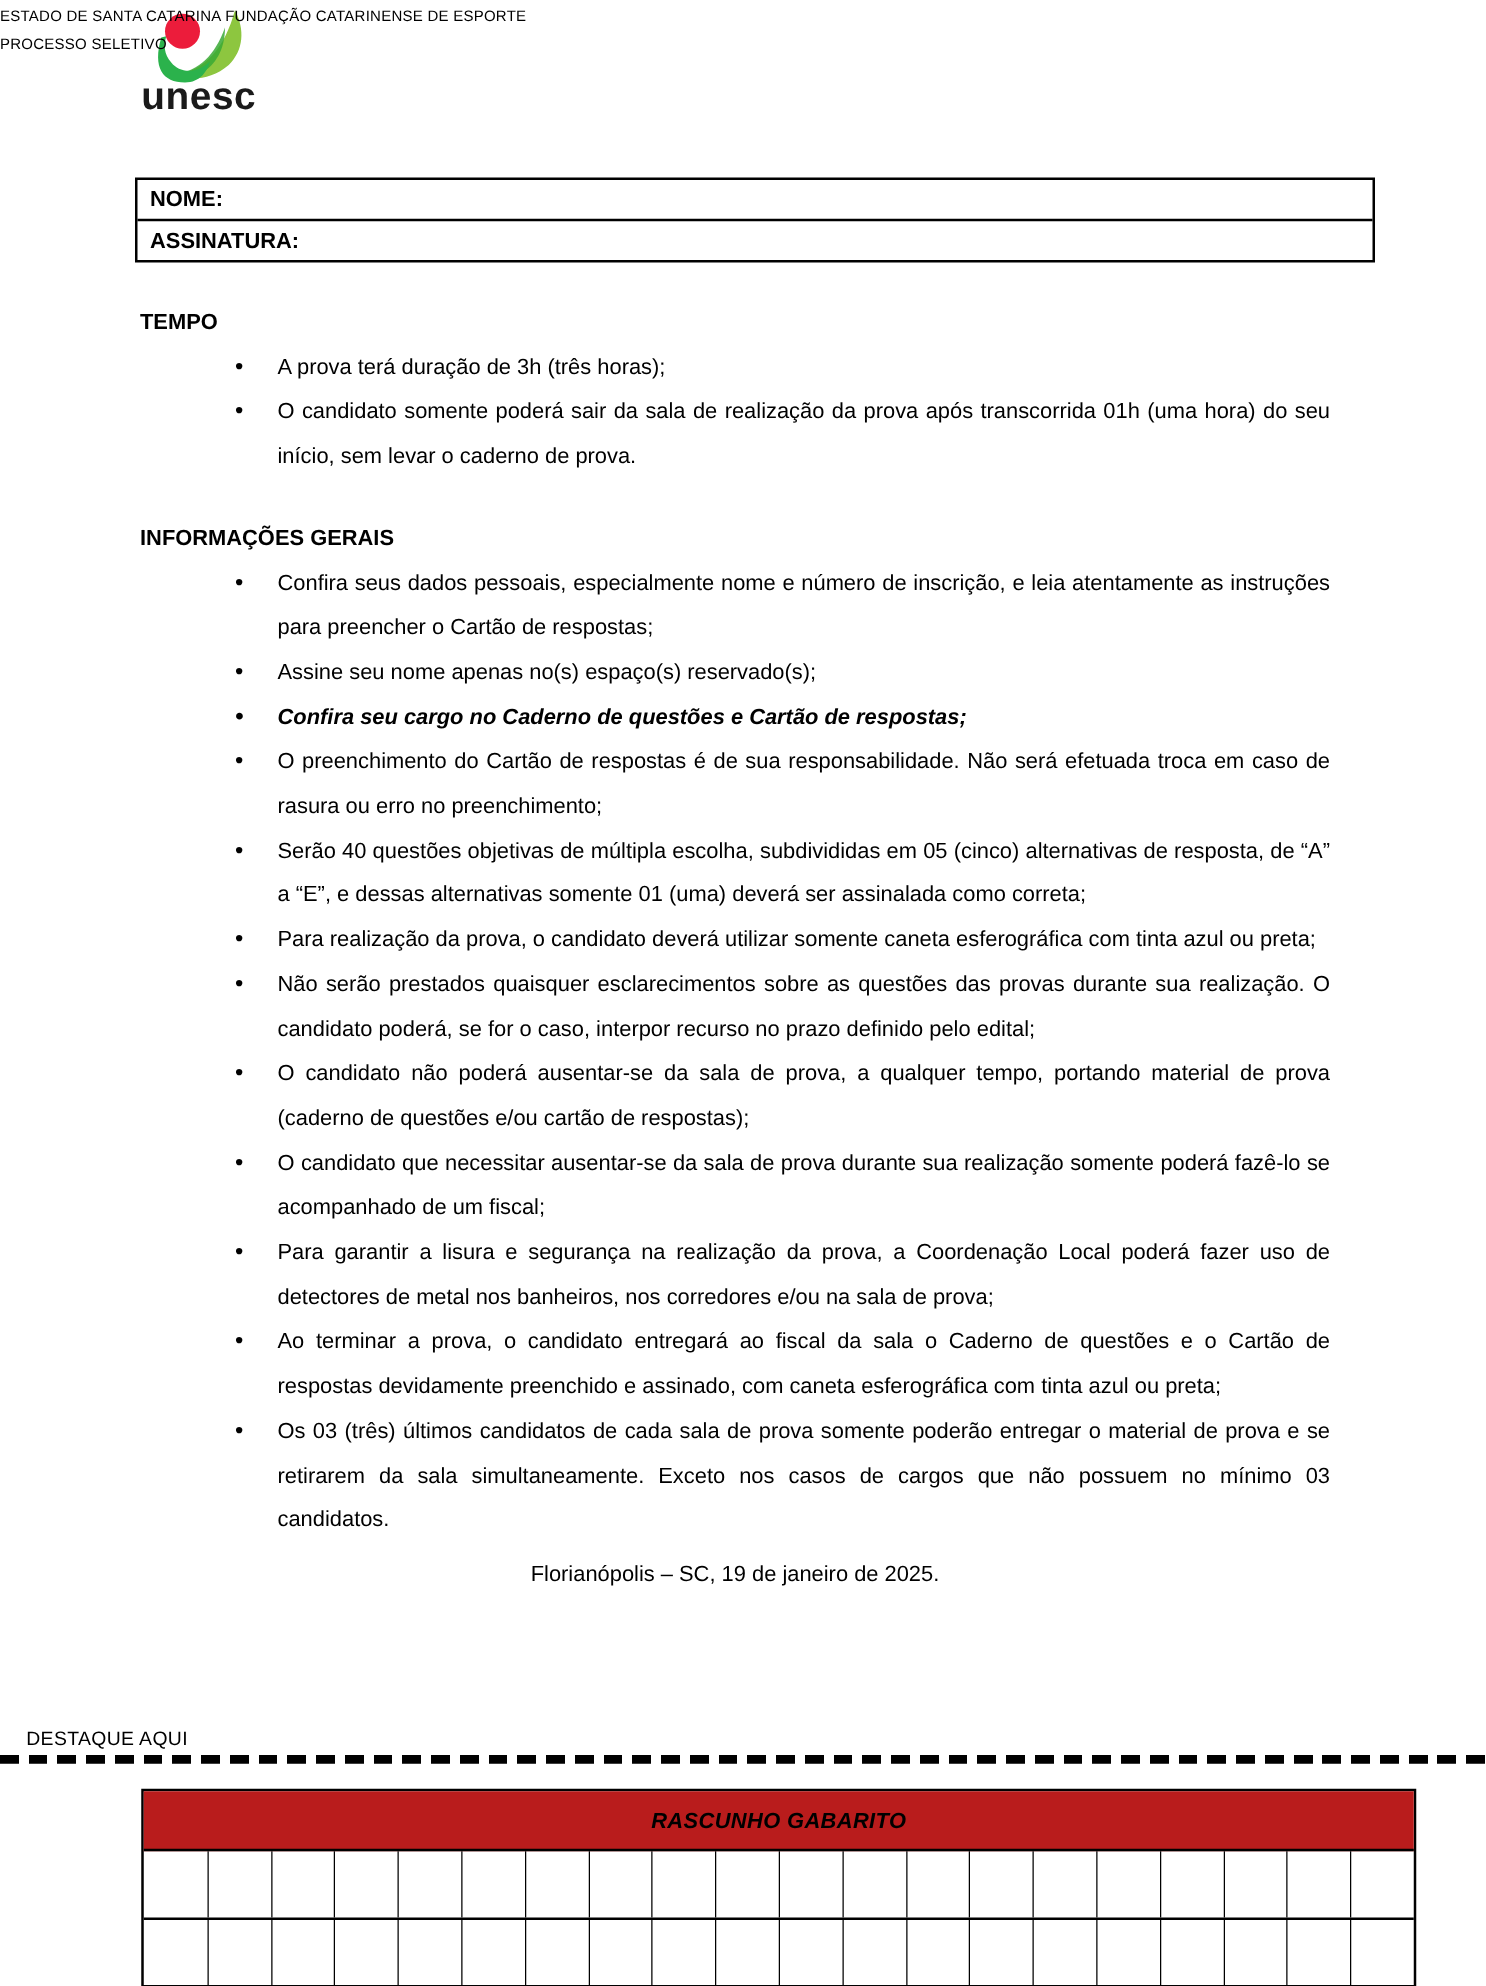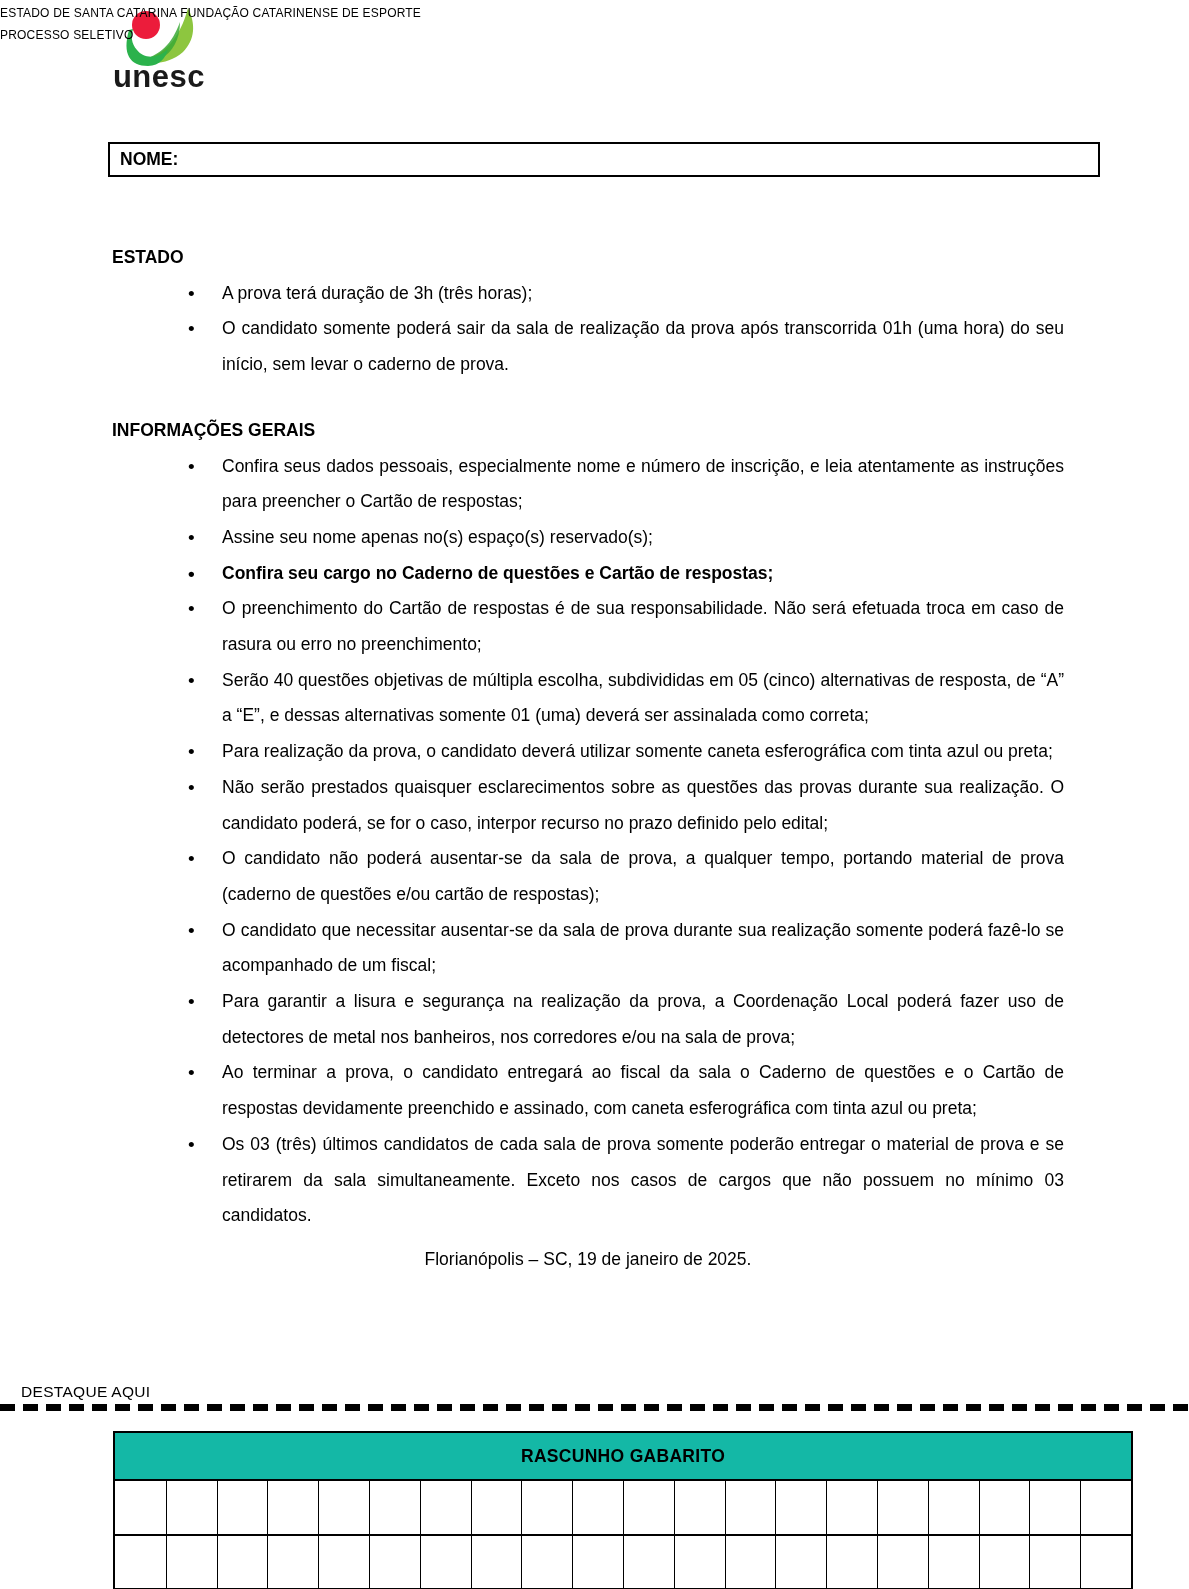--- a/index.html
+++ b/index.html
@@ -42,21 +42,21 @@
   ul.bullet-list { margin: 0; padding: 0 0 0 74px; list-style: none; }
   ul.bullet-list li {
     position: relative; padding-left: 36px;
     text-align: justify; text-justify: inter-word;
   }
   ul.bullet-list li::before {
     content: "\2022";
     position: absolute; left: 2px; top: 0;
     font-size: 19px;
   }
-  ul.bullet-list li.bold { font-weight: bold; }
+  ul.bullet-list li.bold { font-weight: bold; font-style: italic; }
   .date-line { margin-top: 8px; text-align: center; }
 
   
   .cut-label {
     position: absolute; left: 21px; top: 1383px;
     font-size: 15.5px; letter-spacing: 0.3px;
   }
   .cut-line {
     position: absolute; left: 0; top: 1404px; width: 1189px; height: 7px;
     background: repeating-linear-gradient(to right, #000 0 15px, transparent 15px 23px);
@@ -93,26 +93,29 @@
 
   <div class="org-header">
     <div>ESTADO DE SANTA CATARINA FUNDAÇÃO CATARINENSE DE ESPORTE</div>
     <div>PROCESSO SELETIVO</div>
   </div>
 
   <div class="id-table">
     <div class="id-row">
       <span>NOME:</span>
     </div>
+    <div class="id-row">
+      <span>ASSINATURA:</span>
+    </div>
   </div>
 
   <div class="content">
     <div id="sections">
         <div class="section">
-          <div class="section-title">ESTADO</div>
+          <div class="section-title">TEMPO</div>
           <ul class="bullet-list">
             <li>A prova terá duração de 3h (três horas);</li>
             <li>O candidato somente poderá sair da sala de realização da prova após transcorrida 01h (uma hora) do seu início, sem levar o caderno de prova.</li>
           </ul>
         </div>
         <div class="section">
           <div class="section-title">INFORMAÇÕES GERAIS</div>
           <ul class="bullet-list">
             <li>Confira seus dados pessoais, especialmente nome e número de inscrição, e leia atentamente as instruções para preencher o Cartão de respostas;</li>
             <li>Assine seu nome apenas no(s) espaço(s) reservado(s);</li>
@@ -129,21 +132,21 @@
           </ul>
         </div>
       </div>
     <div class="date-line">Florianópolis – SC, 19 de janeiro de 2025.</div>
   </div>
 
   <div class="cut-label">DESTAQUE AQUI</div>
   <div class="cut-line"></div>
 
   <div class="gabarito">
-    <div class="gab-header" style="background: #14b8a6;">RASCUNHO GABARITO</div>
+    <div class="gab-header" style="background: #b91c1c; font-style: italic;">RASCUNHO GABARITO</div>
     <div id="gab-rows">
         <div class="gab-row">
           <div class="gab-cell"></div>
           <div class="gab-cell"></div>
           <div class="gab-cell"></div>
           <div class="gab-cell"></div>
           <div class="gab-cell"></div>
           <div class="gab-cell"></div>
           <div class="gab-cell"></div>
           <div class="gab-cell"></div>

